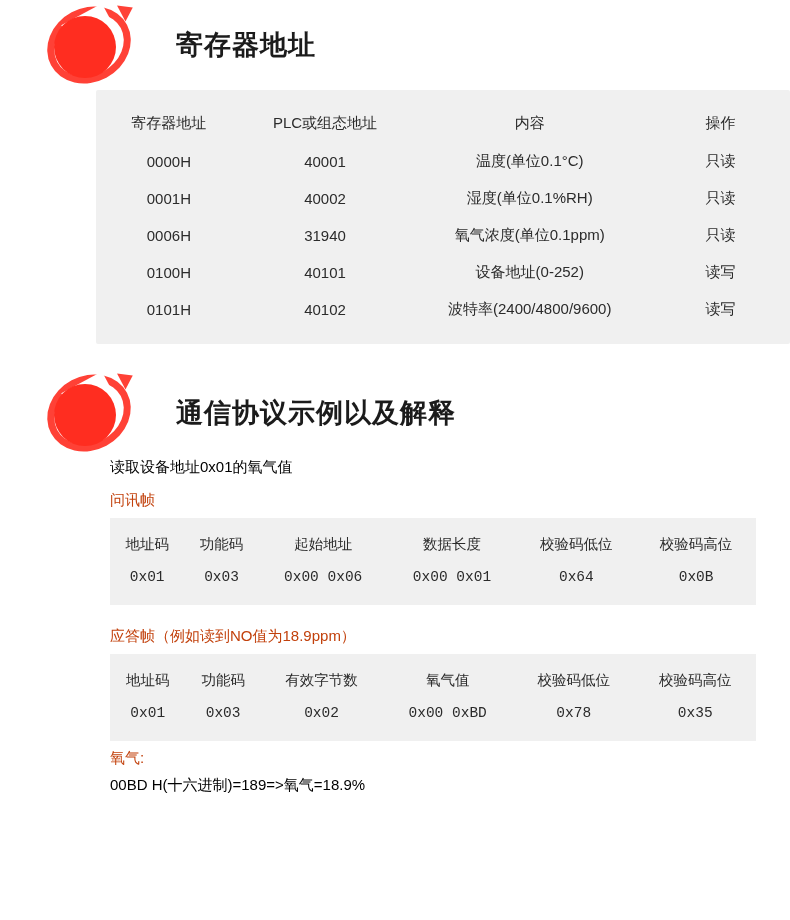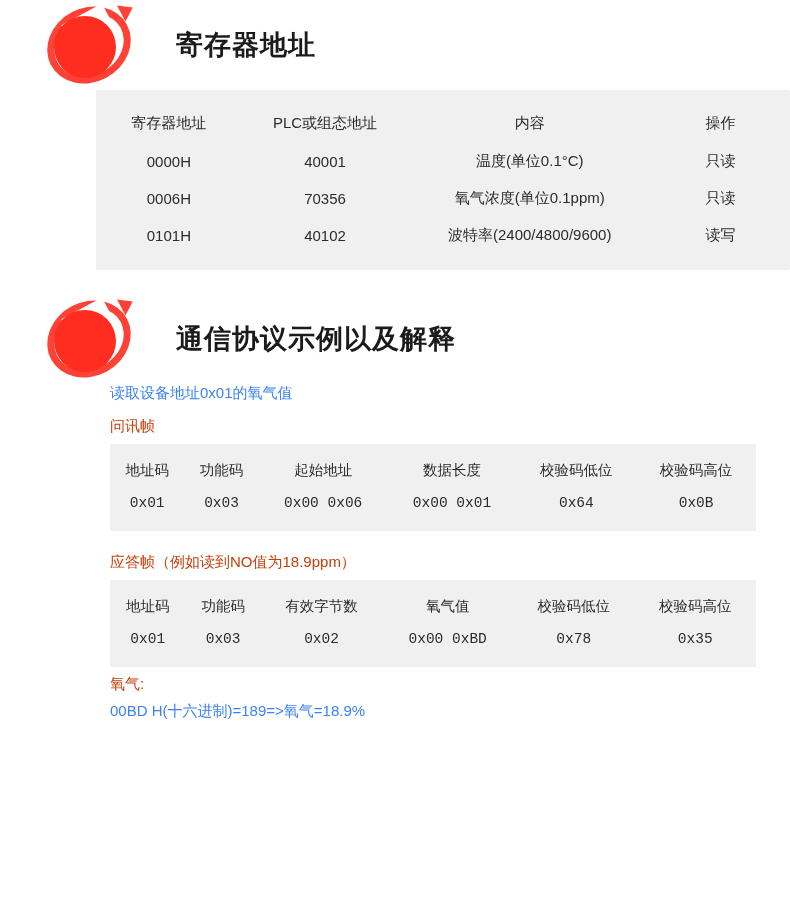--- a/index.html
+++ b/index.html
@@ -116,21 +116,21 @@
   #register-table col.c3 { width: 35%; }
   #register-table col.c4 { width: 20%; }
 
   
   .proto-wrap {
     padding-left: 110px;
     padding-right: 40px;
   }
   .proto-line {
     font-size: 15px;
-    color: #3b82f6;
+    color: #000000;
     margin: 0 0 14px 0;
   }
   .proto-sub {
     font-size: 15px;
     color: #c2410c;
     margin: 0 0 8px 0;
   }
   .frame-block {
     background: #f0f0f0;
     width: 646px;
@@ -180,24 +180,36 @@
       </tr>
     </thead>
     <tbody>
       <tr>
         <td>0000H</td>
         <td>40001</td>
         <td>温度(单位0.1°C)</td>
         <td>只读</td>
       </tr>
       <tr>
+        <td>0001H</td>
+        <td>40002</td>
+        <td>湿度(单位0.1%RH)</td>
+        <td>只读</td>
+      </tr>
+      <tr>
         <td>0006H</td>
-        <td>70356</td>
+        <td>31940</td>
         <td>氧气浓度(单位0.1ppm)</td>
         <td>只读</td>
+      </tr>
+      <tr>
+        <td>0100H</td>
+        <td>40101</td>
+        <td>设备地址(0-252)</td>
+        <td>读写</td>
       </tr>
       <tr>
         <td>0101H</td>
         <td>40102</td>
         <td>波特率(2400/4800/9600)</td>
         <td>读写</td>
       </tr>
     </tbody>
   </table>
 </div>

